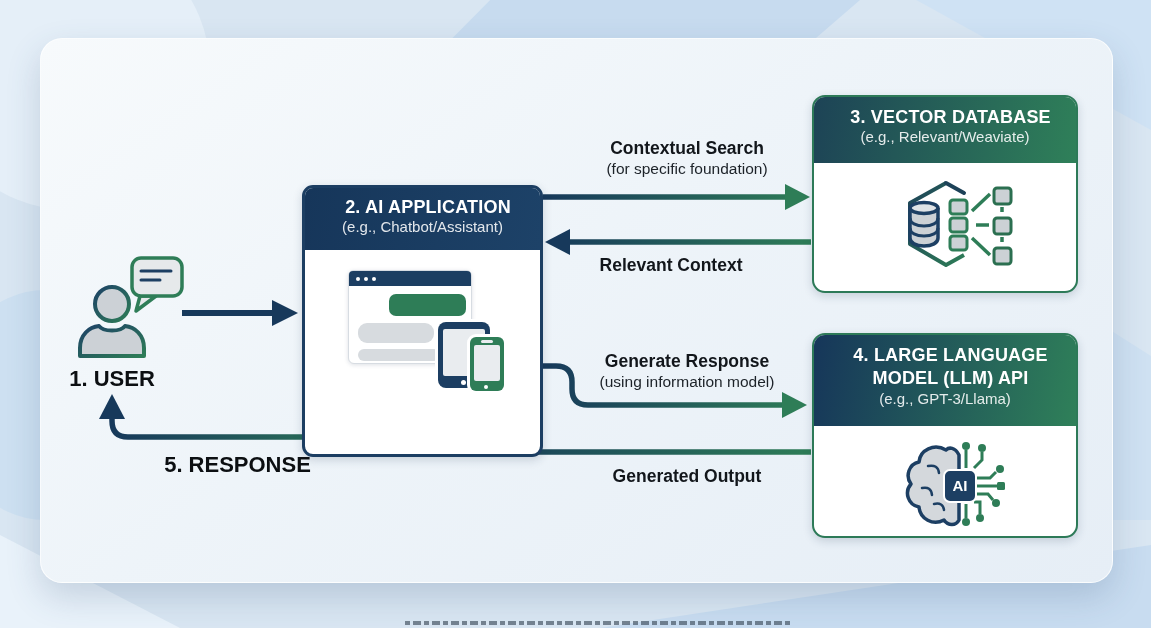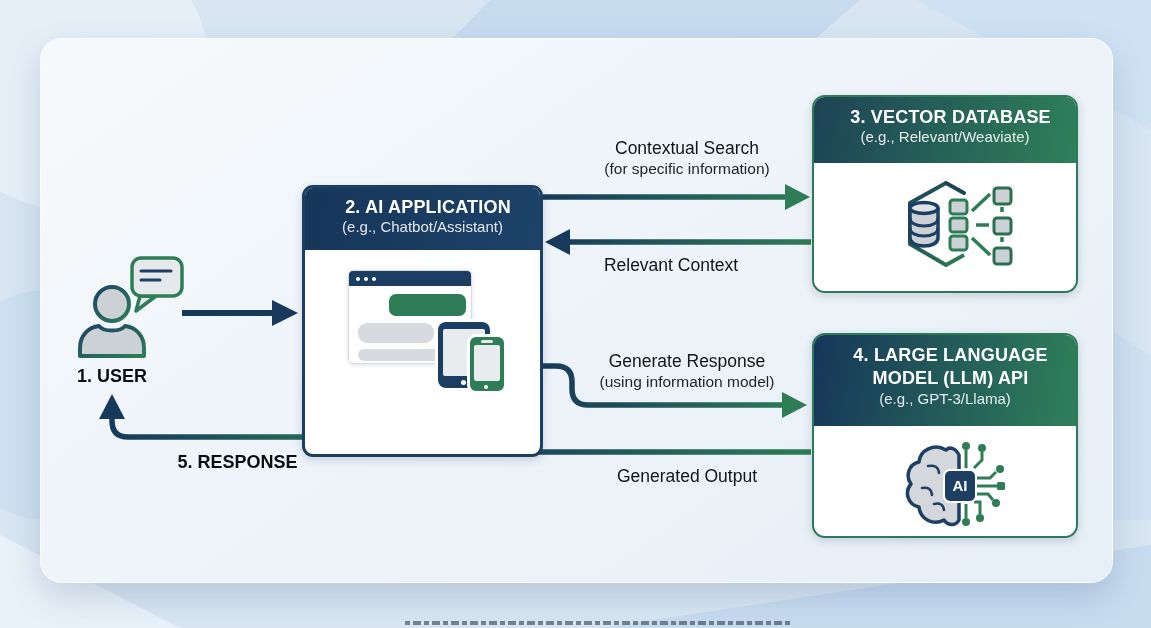--- a/index.html
+++ b/index.html
@@ -85,23 +85,23 @@
   .phone-screen { position:absolute; left:4px; top:8px; width:26px; height:36px;
                   background:#e9ecef; border-radius:2px; }
   .phone-dot { position:absolute; left:14px; bottom:2px; width:4px; height:4px;
                border-radius:50%; background:#fff; }
 
   
   .icon-abs { position:absolute; }
 
   
   .flow-label { position:absolute; text-align:center; color:#12161b; }
-  .flow-label .big { font-weight:normal; font-size:17.5px; }
+  .flow-label .big { font-weight:bold; font-size:17.5px; }
   .flow-label .note { font-size:15.5px; color:#1c2228; margin-top:1px; }
-  .caps { font-weight:bold; font-size:18px; color:#0c0f12; }
+  .caps { font-weight:bold; font-size:22px; color:#0c0f12; }
 
   
   .fine-print { position:absolute; left:405px; top:621px; width:385px; height:4px;
                 opacity:.6;
                 background:repeating-linear-gradient(90deg,#31404f 0 5px,transparent 5px 8px,
                            #31404f 8px 16px,transparent 16px 19px); }
 </style>
 </head>
 <body>
 
@@ -283,21 +283,21 @@
       <circle cx="66" cy="84" r="4"></circle>
     </g>
     <rect x="44" y="32" width="32" height="32" rx="6" fill="#1d3f63" stroke="#ffffff" stroke-width="2"></rect>
     <text x="60" y="53" text-anchor="middle" font-family="Liberation Sans, sans-serif" font-size="15" font-weight="bold" fill="#ffffff">AI</text>
   </svg>
 
   <div class="flow-label caps" style="left:58px; top:366px; width:108px;">1. USER</div>
 
   <div class="flow-label" style="left:567px; top:138px; width:240px;">
     <div class="big">Contextual Search</div>
-    <div class="note">(for specific information)</div>
+    <div class="note">(for specific foundation)</div>
   </div>
 
   <div class="flow-label" style="left:556px; top:255px; width:230px;">
     <div class="big">Relevant Context</div>
   </div>
 
   <div class="flow-label" style="left:562px; top:351px; width:250px;">
     <div class="big">Generate Response</div>
     <div class="note">(using information model)</div>
   </div>

